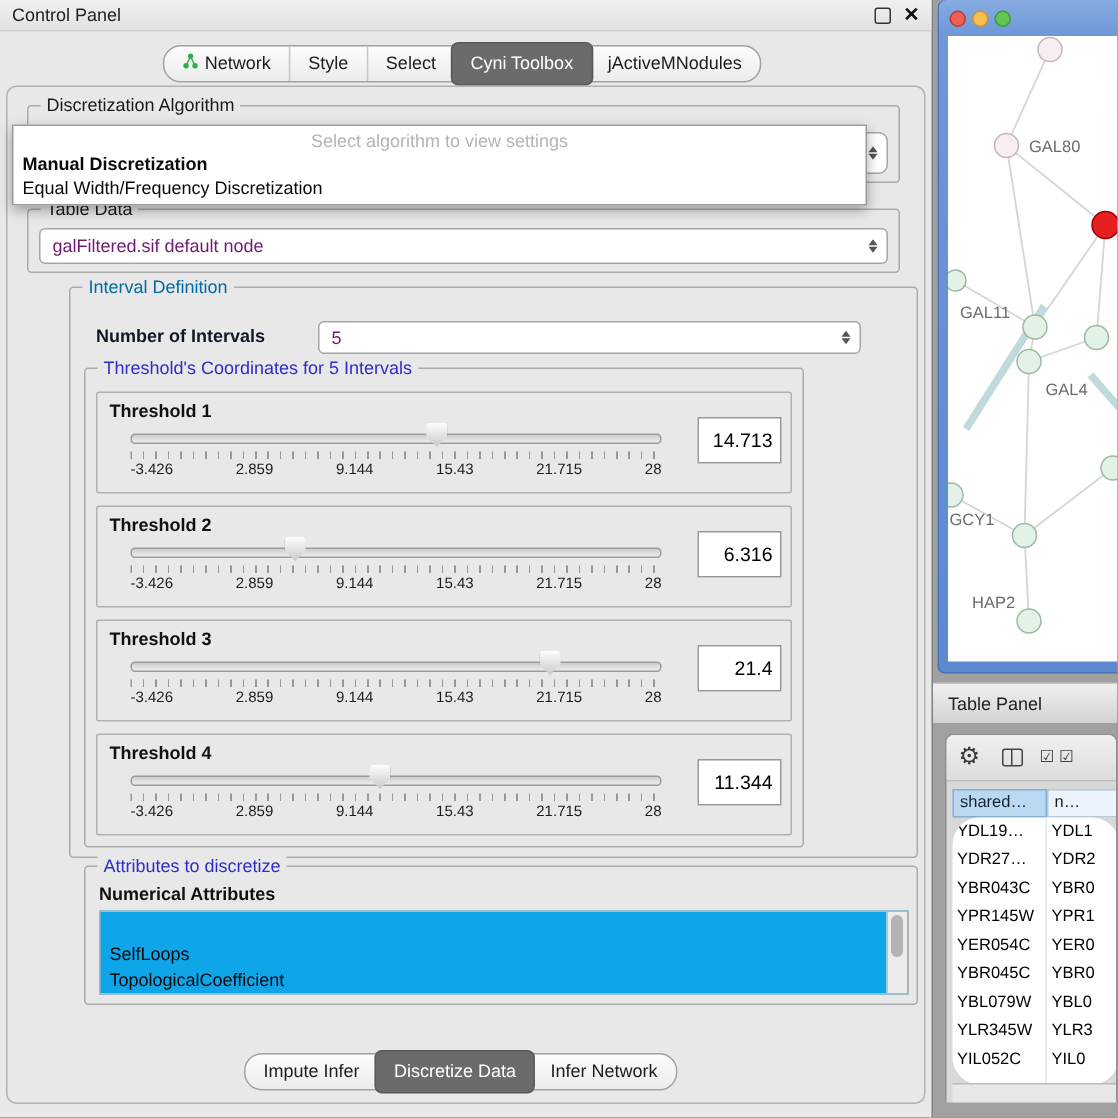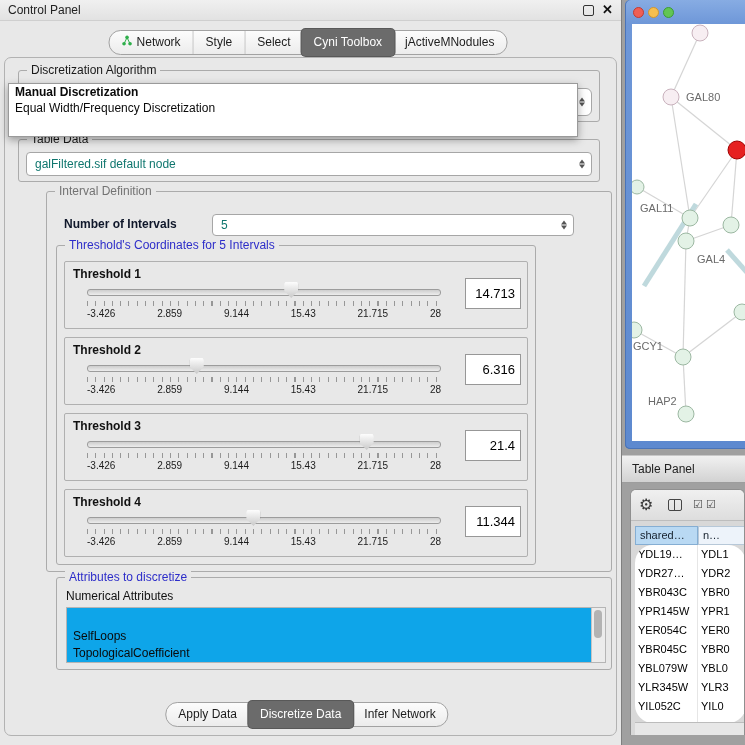--- a/index.html
+++ b/index.html
@@ -19,31 +19,31 @@
   .seg-tab.active{background:#6b6b6b;color:#fff;border-radius:4px;line-height:27px;height:27px;margin:-2px -1px;border-left:none;box-shadow:0 0 0 1px #585858;}
   .seg-tab.active + .seg-tab{border-left:none;}
   #top-tabs{left:308px;top:30px;transform:translateX(-50%);}
   #bottom-tabs{left:307px;top:702px;transform:translateX(-50%);}
 
   .cp-frame{position:absolute;left:4px;top:57px;width:613px;height:679px;border:1px solid #b2b2b2;border-radius:7px;box-sizing:border-box;}
 
   
   .group{position:absolute;border:1px solid #ababab;border-radius:3px;box-sizing:border-box;}
   .legend{position:absolute;top:-8px;left:8px;background:#e8e8e8;padding:0 4px;font-size:12px;color:#1a1a1a;white-space:nowrap;}
-  .legend.green{color:#737373;}
+  .legend.green{color:#0369a1;}
   .legend.blue{color:#2d2dc9;}
 
   .g-algo{left:18px;top:70px;width:582px;height:52px;}
   .g-tabledata{left:18px;top:139px;width:582px;height:43px;}
   .g-interval{left:46px;top:191px;width:566px;height:381px;}
   .g-thresholds{left:56px;top:245px;width:480px;height:320px;}
   .g-attrs{left:56px;top:577px;width:556px;height:93px;}
 
   
-  .combo{position:absolute;display:flex;align-items:center;background:#fff;border:1px solid #a6a6a6;border-radius:4px;font-size:12px;color:#0f766e;padding:0 22px 0 8px;box-sizing:border-box;overflow:hidden;white-space:nowrap;}
+  .combo{position:absolute;display:flex;align-items:center;background:#fff;border:1px solid #a6a6a6;border-radius:4px;font-size:12px;color:#701a75;padding:0 22px 0 8px;box-sizing:border-box;overflow:hidden;white-space:nowrap;}
   .combo .stepper{position:absolute;right:6px;top:50%;transform:translateY(-50%);display:flex;flex-direction:column;gap:1px;}
   .stepper i{width:0;height:0;border-left:3.5px solid transparent;border-right:3.5px solid transparent;}
   .stepper .up{border-bottom:4px solid #555;}
   .stepper .down{border-top:4px solid #555;}
   .algo-combo{left:26px;top:88px;width:566px;height:28px;border-radius:6px;}
   .tabledata-combo{left:26px;top:152px;width:566px;height:24px;}
   .intervals-combo{left:212px;top:214px;width:362px;height:22px;}
   .intervals-label{position:absolute;left:64px;top:217px;font-size:12px;font-weight:bold;color:#0f172a;}
 
   
@@ -57,21 +57,21 @@
   .th-panel{position:relative;height:68px;border:1px solid #b0b0b0;border-radius:2px;background:#e8e8e8;box-sizing:border-box;}
   .th-label{position:absolute;left:8px;top:5px;font-size:12px;font-weight:bold;color:#111;}
   .th-slider{position:absolute;left:22px;right:86px;top:20px;height:44px;}
   .track{position:absolute;left:0;right:0;top:7px;height:5px;background:linear-gradient(#cdcdcd,#ededed);border:1px solid #9c9c9c;border-radius:3px;}
   .thumb{position:absolute;top:0;width:14px;height:16px;background:linear-gradient(#fdfdfd,#c9c9c9);clip-path:polygon(8% 0,92% 0,100% 12%,100% 55%,50% 100%,0 55%,0 12%);filter:drop-shadow(0 0 1px #777);}
   .ticks{position:absolute;left:0;right:0;top:19px;height:5px;background-image:repeating-linear-gradient(to right,#979797 0 1px,transparent 1px 8.3px);}
   .tick-labels{position:absolute;left:0;right:0;top:26px;display:flex;justify-content:space-between;font-size:10px;color:#1c1c1c;}
   .th-value{position:absolute;right:6px;top:16px;width:56px;height:31px;border:1px solid #979797;background:#fff;font-family:"Liberation Sans",sans-serif;font-size:13px;color:#000;text-align:right;padding:0 5px;box-sizing:border-box;}
 
   
-  .attr-title{position:absolute;left:66px;top:589px;font-size:12px;font-weight:normal;color:#111;}
+  .attr-title{position:absolute;left:66px;top:589px;font-size:12px;font-weight:bold;color:#111;}
   .attr-list{position:absolute;left:66px;top:607px;width:540px;height:56px;background:#0ea5e9;border:1px solid #b5b5b5;box-sizing:border-box;overflow:hidden;padding:20px 0 0 0;}
   .attr-item{font-size:12px;color:#0a0a0a;line-height:17px;padding-left:6px;}
   .attr-scroll{position:absolute;right:0;top:0;bottom:0;width:13px;background:#ececec;border-left:1px solid #c4c4c4;}
   .attr-scroll-thumb{position:absolute;left:2px;top:2px;width:8px;height:28px;background:#b3b3b3;border-radius:4px;}
 
   .apply-btn{position:absolute;left:301px;top:672px;transform:translateX(-50%);height:21px;padding:0 16px;font-family:"Liberation Sans",sans-serif;font-size:12px;color:#111;background:linear-gradient(#ffffff,#e0e0e0);border:1px solid #9a9a9a;border-radius:4px;margin-top:28px;}
 
   
   .rightcol{position:absolute;left:622px;top:0;width:123px;height:745px;background:#a0a0a0;}
 
@@ -143,20 +143,21 @@
       <span class="legend">Discretization Algorithm</span>
     </div>
     <div class="combo algo-combo">
       <span class="stepper">
           <i class="up"></i>
           <i class="down"></i>
         </span>
     </div>
 
     <div class="algo-popup">
+      <div class="popup-placeholder">Select algorithm to view settings</div>
       <div class="popup-opt bold">Manual Discretization</div>
       <div class="popup-opt">Equal Width/Frequency Discretization</div>
     </div>
 
     <div class="group g-tabledata">
       <span class="legend">Table Data</span>
     </div>
     <div class="combo tabledata-combo">
       <span>galFiltered.sif default node</span>
       <span class="stepper">
@@ -261,21 +262,21 @@
       </div>
     <div class="attr-item">SelfLoops</div>
         <div class="attr-item">TopologicalCoefficient</div>
         <div class="attr-item">BetweennessCentrality</div>
       </div>
 
     <button class="apply-btn">Apply</button>
 
     <div class="segbar" id="bottom-tabs">
         <div class="seg-tab">
-          <span>Apply Data</span>
+          <span>Impute Infer</span>
         </div>
         <div class="seg-tab active">
           <span>Discretize Data</span>
         </div>
         <div class="seg-tab">
           <span>Infer Network</span>
         </div>
       </div>
   </div>
 

